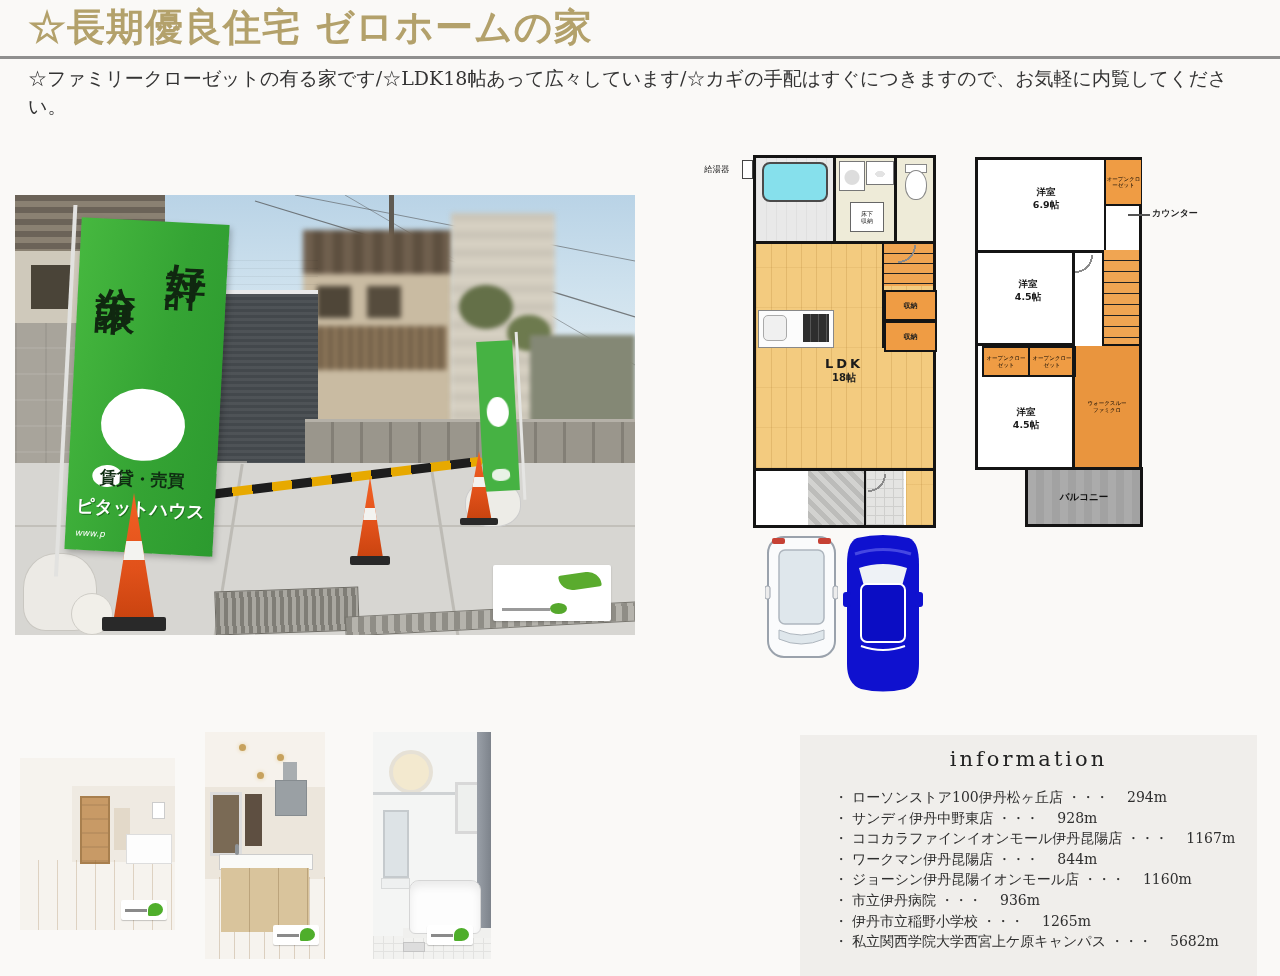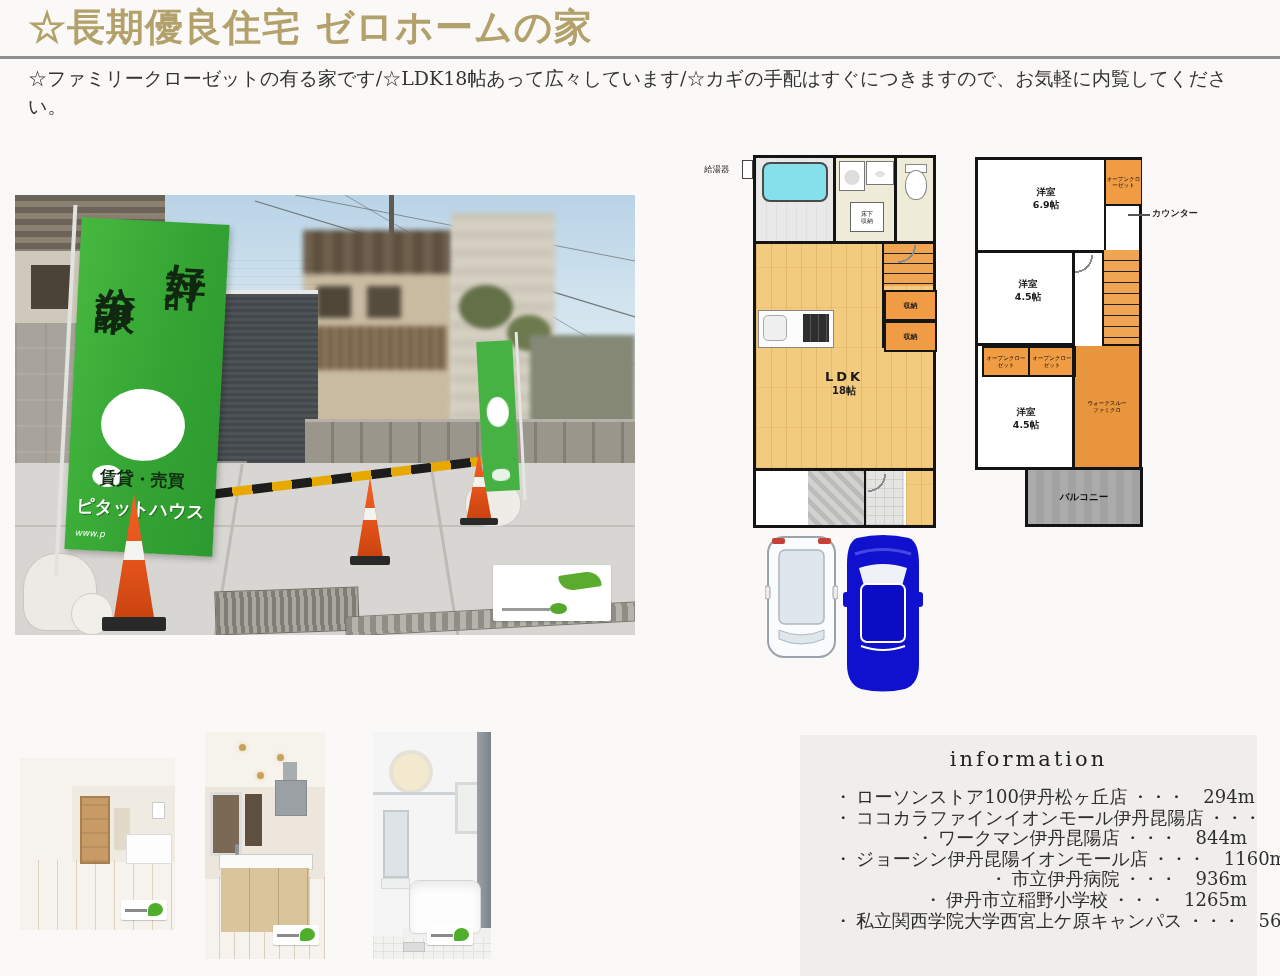--- a/index.html
+++ b/index.html
@@ -126,21 +126,21 @@
   .f1-toilet-tank{left:149px;top:6px;width:20px;height:7px;background:#fff;border:1.5px solid #888;}
   .f1-ldk{left:0;top:86px;width:177px;height:224px;}
   .f1-stairs{left:128px;top:86px;width:49px;height:42px;background:#f0a552;
     background-image:repeating-linear-gradient(180deg,transparent 0 9px,#222 9px 10px);}
   .f1-closet{width:49px;height:27px;border:2px solid #141414;display:flex;align-items:center;justify-content:center;}
   .f1-closet span{font-size:7px;font-weight:700;color:#1d1d1d;font-family:"DejaVu Sans",sans-serif;}
   .f1-kitchen{left:2px;top:152px;width:74px;height:36px;background:#fcfcfc;border:1.5px solid #888;}
   .f1-stove{position:absolute;right:4px;top:3px;width:26px;height:28px;background:#2e2e2e;
     background-image:repeating-linear-gradient(90deg,transparent 0 7px,#555 7px 8px);}
   .f1-ksink{position:absolute;left:4px;top:4px;width:22px;height:24px;background:#f0f0f0;border:1px solid #aaa;border-radius:5px;}
-  .f1-ldklabel{left:28px;top:198px;width:120px;margin-top:13px;}
+  .f1-ldklabel{left:28px;top:198px;width:120px;}
   .f1-ldklabel .l1{font-size:13px;letter-spacing:3px;}
   .f1-ldklabel .l2{font-size:10px;}
   .f1-porch{left:52px;top:313px;width:56px;height:54px;
     background:repeating-linear-gradient(45deg,#d2d2d0 0 5px,#bcbcba 5px 10px);}
   .f1-entry{left:110px;top:313px;width:38px;height:54px;background:#e4e4e2;
     background-image:linear-gradient(90deg,#cfcfcd 1px,transparent 1px),linear-gradient(0deg,#cfcfcd 1px,transparent 1px);
     background-size:9px 9px;}
   .f1-botwood{left:150px;top:313px;width:27px;height:54px;}
   .arc{position:absolute;width:20px;height:20px;
     background:radial-gradient(circle at 0 0,transparent 0 16px,#8a8a8a 16px 18px,transparent 18px);}
@@ -207,21 +207,21 @@
     background-size:10px 8px;}
   .p3-drain{left:30px;top:210px;width:20px;height:8px;background:#ddd;border:1px solid #c4c4c4;position:absolute;}
   .wm-chip{position:absolute;width:46px;height:20px;background:#fff;border-radius:2px;box-shadow:0 1px 1px rgba(0,0,0,.2);}
   .wm-chip .chip-scribble{position:absolute;left:4px;top:9px;width:22px;height:3px;background:#8a8a8a;}
   .wm-chip .chip-leaf{position:absolute;right:4px;top:3px;width:15px;height:13px;background:#4fae2b;border-radius:50% 50% 50% 10%;}
 
   
   .infobox{left:800px;top:735px;width:457px;height:241px;background:#f0eeeb;}
   .info-title{position:absolute;left:0;top:12px;width:100%;text-align:center;font-size:21px;letter-spacing:3px;color:#222;}
   .info-rows{position:absolute;left:34px;top:52px;right:10px;}
-  .info-row{font-size:18px;line-height:20.6px;color:#2e2e2e;white-space:nowrap;text-align:right;}
+  .info-row{font-size:14px;line-height:20.6px;color:#2e2e2e;white-space:nowrap;}
   .info-bullet{margin-right:4px;}
   .info-dots{margin:0 4px;}
   .info-dist{margin-left:14px;}
 </style>
 </head>
 <body>
 
 <div class="page">
 
   <div class="abs doc-title">☆長期優良住宅 ゼロホームの家</div>
@@ -464,20 +464,23 @@
     </div>
   </div>
 
   <div class="abs infobox">
     <div class="info-title">information</div>
     <div class="info-rows">
       <div class="info-row">
         <span class="info-bullet">・</span><span>ローソンストア100伊丹松ヶ丘店</span><span class="info-dots">・・・</span><span class="info-dist">294m</span>
       </div>
       <div class="info-row">
+        <span class="info-bullet">・</span><span>サンディ伊丹中野東店</span><span class="info-dots">・・・</span><span class="info-dist">928m</span>
+      </div>
+      <div class="info-row">
         <span class="info-bullet">・</span><span>ココカラファインイオンモール伊丹昆陽店</span><span class="info-dots">・・・</span><span class="info-dist">1167m</span>
       </div>
       <div class="info-row">
         <span class="info-bullet">・</span><span>ワークマン伊丹昆陽店</span><span class="info-dots">・・・</span><span class="info-dist">844m</span>
       </div>
       <div class="info-row">
         <span class="info-bullet">・</span><span>ジョーシン伊丹昆陽イオンモール店</span><span class="info-dots">・・・</span><span class="info-dist">1160m</span>
       </div>
       <div class="info-row">
         <span class="info-bullet">・</span><span>市立伊丹病院</span><span class="info-dots">・・・</span><span class="info-dist">936m</span>

